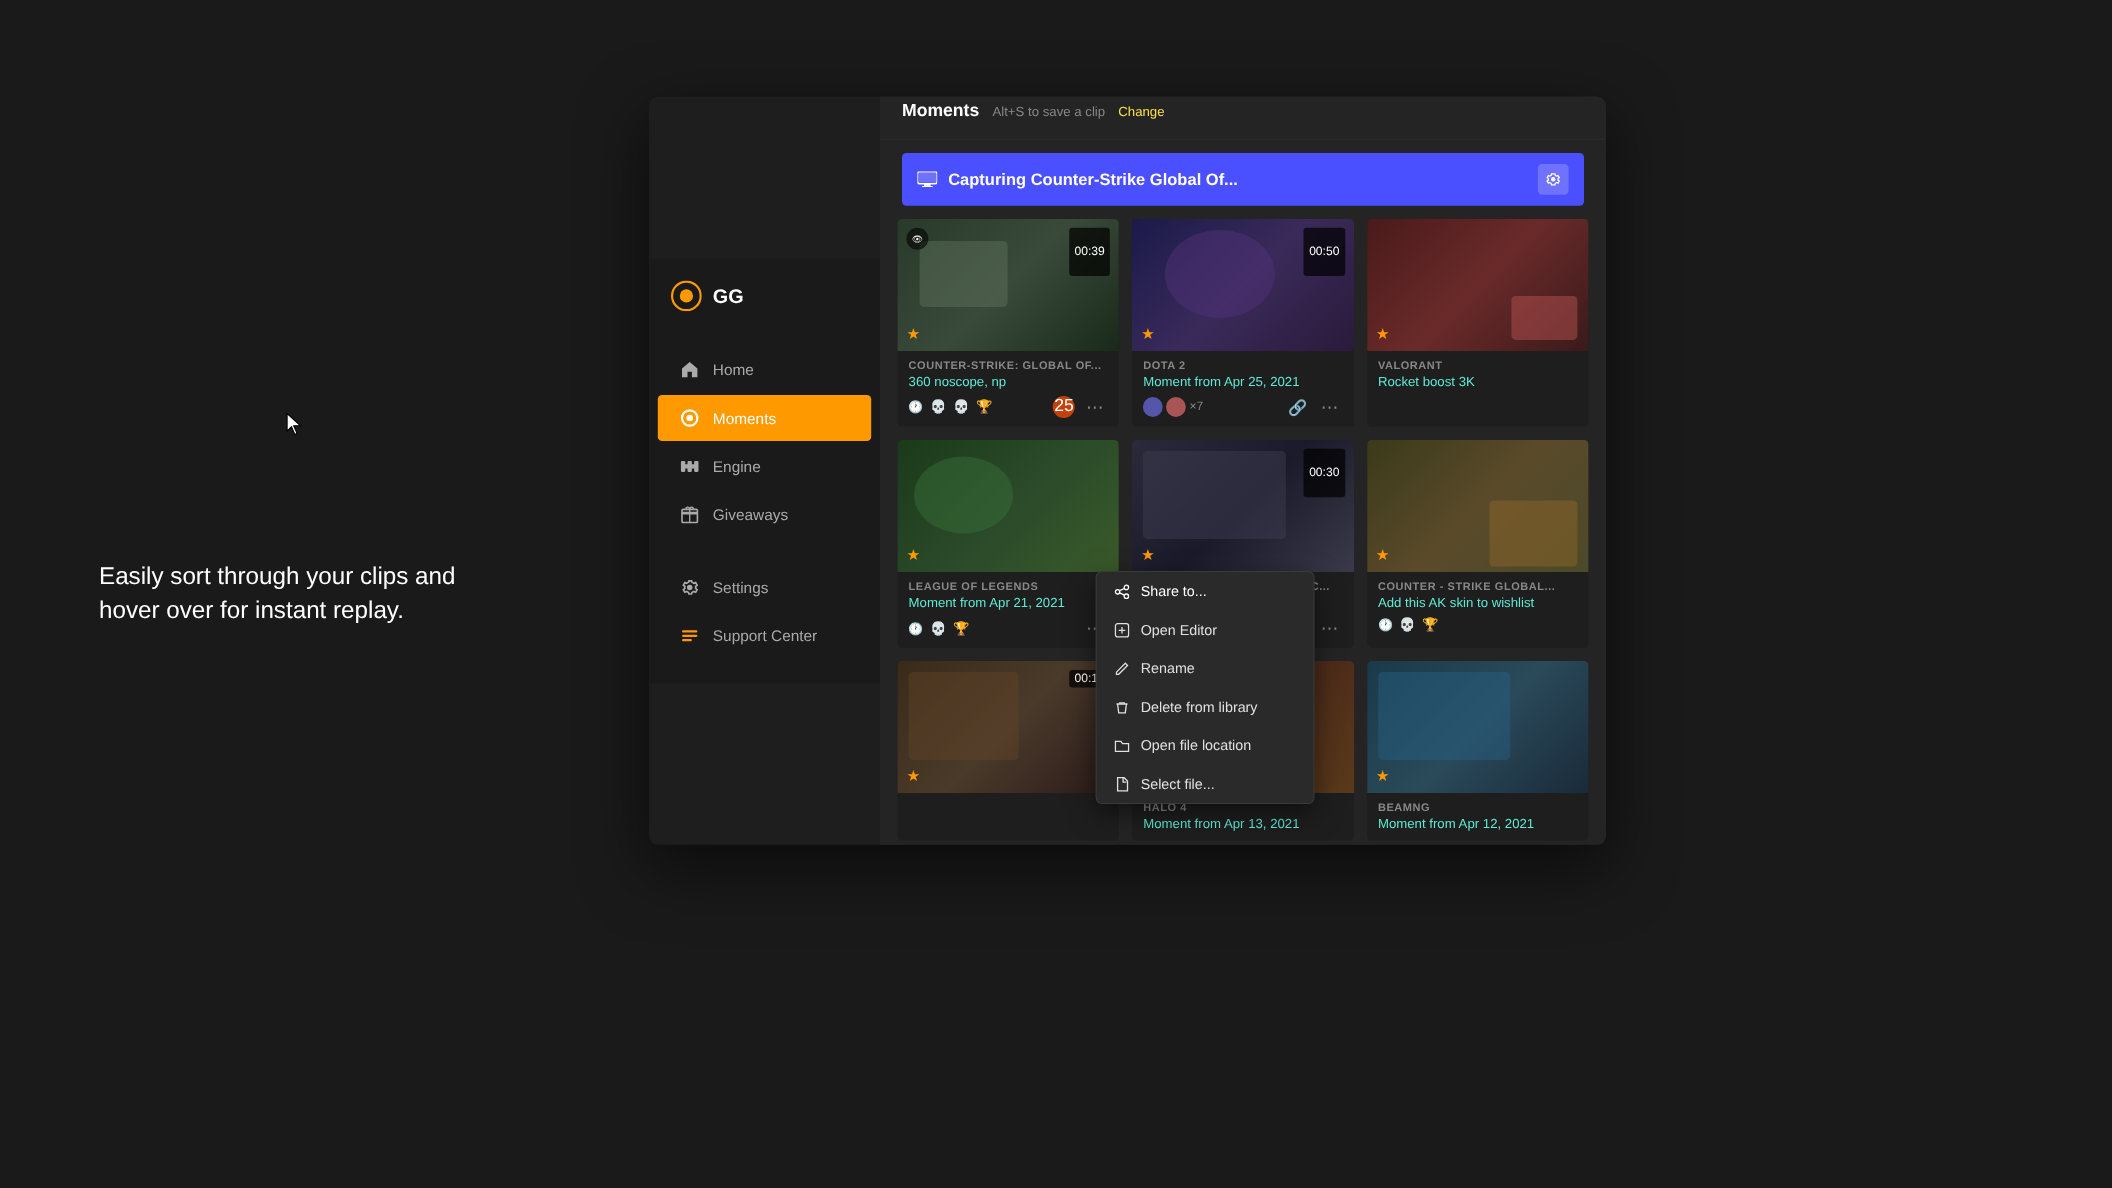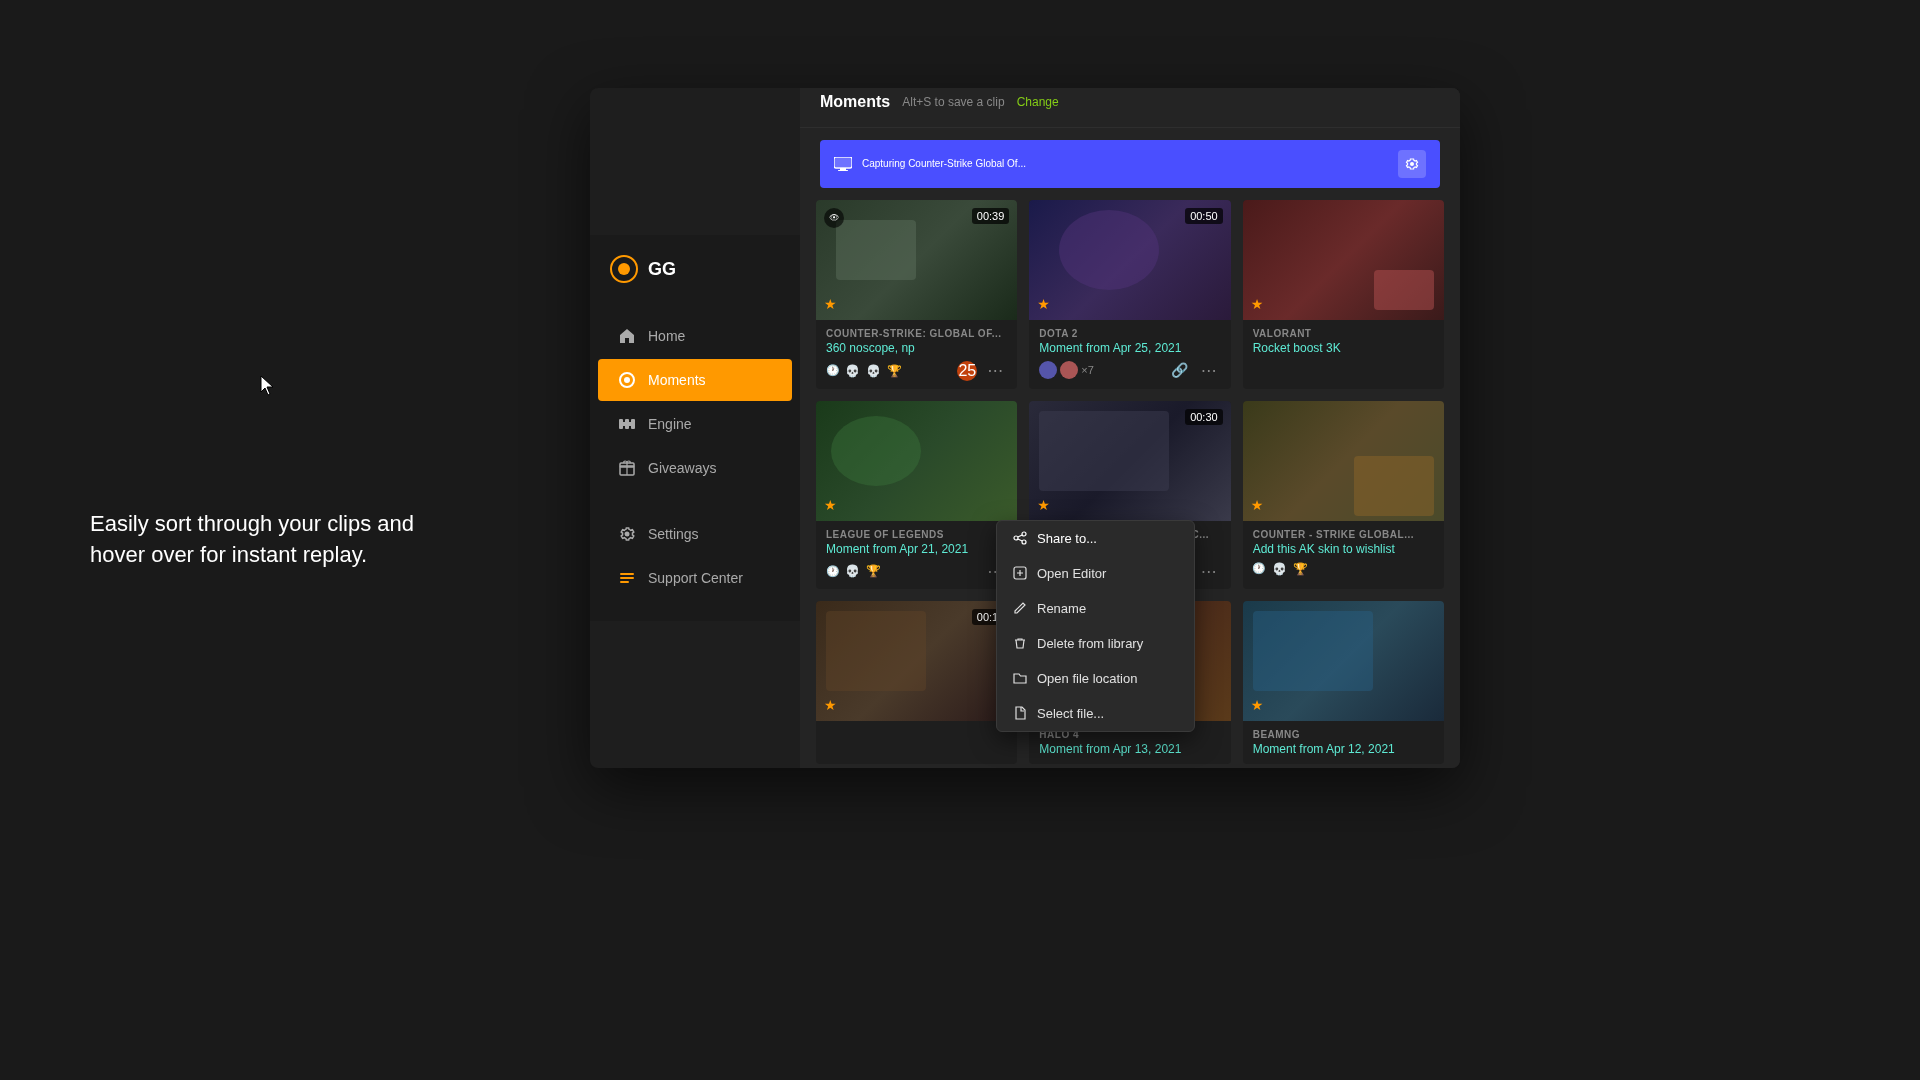--- a/index.html
+++ b/index.html
@@ -129,21 +129,21 @@
       font-size: 16px;
       font-weight: 600;
       color: #ffffff;
     }
     .header-shortcut {
       font-size: 12px;
       color: #888;
     }
     .header-change-btn {
       font-size: 12px;
-      color: #84cc16;
+      color: #fde047;
       cursor: pointer;
       background: none;
       border: none;
     }
 
     
     .capture-bar {
       display: flex;
       align-items: center;
       margin: 12px 20px;
@@ -153,22 +153,22 @@
       gap: 10px;
       justify-content: space-between;
       flex-shrink: 0;
     }
     .capture-bar-left {
       display: flex;
       align-items: center;
       gap: 10px;
     }
     .capture-text {
-      font-size: 10px;
-      font-weight: 400;
+      font-size: 15px;
+      font-weight: 700;
       color: #ffffff;
     }
     .capture-settings {
       width: 28px;
       height: 28px;
       background: rgba(255,255,255,0.2);
       border-radius: 4px;
       display: flex;
       align-items: center;
       justify-content: center;
@@ -225,21 +225,21 @@
     .thumb-halo::before { content: ''; position: absolute; bottom: 10px; left: 10px; width: 110px; height: 80px; background: rgba(180,100,40,0.4); border-radius: 4px; }
     .thumb-beamng::before { content: ''; position: absolute; top: 10px; left: 10px; width: 120px; height: 80px; background: rgba(40,100,140,0.4); border-radius: 4px; }
 
     .clip-duration {
       position: absolute;
       top: 8px;
       right: 8px;
       background: rgba(0,0,0,0.7);
       color: #fff;
       font-size: 11px;
-      padding: 2px 5px;
+      padding: 16px 5px;
       border-radius: 3px;
     }
 
     .clip-star {
       position: absolute;
       bottom: 8px;
       left: 8px;
       color: #f90;
       font-size: 14px;
     }

